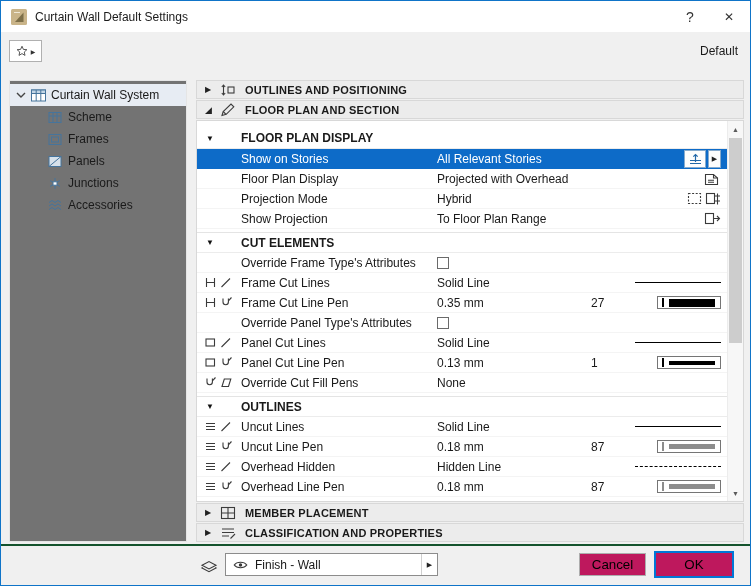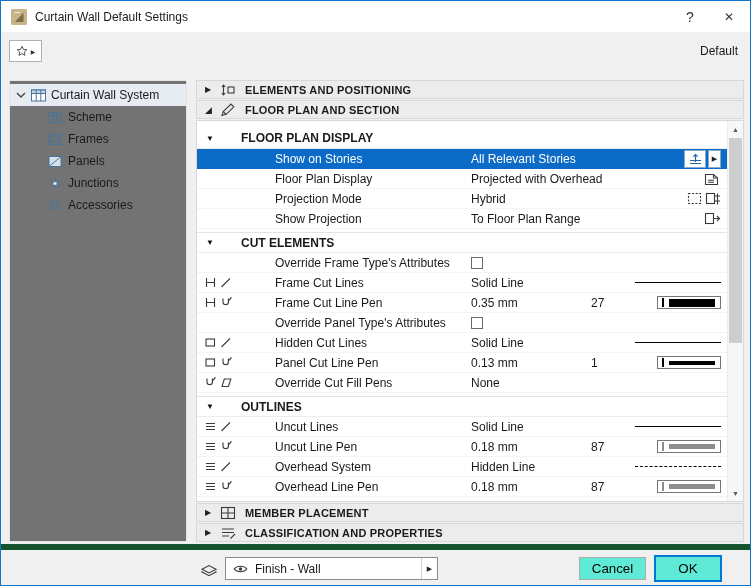--- a/index.html
+++ b/index.html
@@ -45,21 +45,21 @@
   .group-h { height: 21px; display: flex; align-items: center; padding-left: 9px;
              border-bottom: 1px solid #ececec; }
   .group-h.gsep { border-top: 1px solid #e4e4e4; margin-top: 3px; }
   .group-caret { width: 35px; font-size: 8px; color: #111; }
   .group-title { font-weight: bold; }
 
   .row { height: 20px; display: flex; align-items: center; padding: 0 6px;
          border-bottom: 1px solid #f4f4f4; }
   .row.selected { color: #fff; border-bottom-color: transparent; }
   .cic { width: 38px; flex: none; display: flex; align-items: center; gap: 3px; padding-left: 1px; }
-  .clabel { width: 196px; flex: none; white-space: nowrap; margin-left: 34px; }
+  .clabel { width: 196px; flex: none; white-space: nowrap; }
   .cvalue { flex: 1; display: flex; align-items: center; white-space: nowrap; text-align: right; }
   .cnum { width: 34px; flex: none; text-align: left; padding-right: 8px; }
   .cright { width: 96px; flex: none; display: flex; align-items: center; justify-content: flex-end; gap: 2px; }
 
   .checkbox { width: 12px; height: 12px; border: 1px solid #6a6a6a; background: #fff; }
   .line-prev { width: 86px; height: 0; border-top: 1px solid #000; }
   .line-prev.dashed { border-top-style: dashed; }
   .pen-prev { width: 64px; height: 13px; border: 1px solid #757575; background: #fff;
               display: flex; align-items: center; }
   .pen-tick { width: 2px; height: 9px; margin-left: 4px; background: #000; }
@@ -74,32 +74,32 @@
   
   .scrollbar { position: absolute; top: 0; right: 0; bottom: 0; width: 16px; background: #f7f7f7;
                border-left: 1px solid #ececec; }
   .sb-up, .sb-dn { position: absolute; left: 0; right: 0; height: 16px; display: flex;
                    align-items: center; justify-content: center; font-size: 7px; color: #5a5a5a; }
   .sb-up { top: 0; } .sb-dn { bottom: 0; }
   .sb-thumb { position: absolute; top: 17px; left: 1px; right: 1px; height: 205px; background: #cdcdcd; }
 
   
   .footer { position: absolute; left: 0; right: 0; bottom: 0; height: 41px; background: #f0f0f0;
-            border-top: 6px solid #14532d; }
+            border-top: 2px solid #14532d; }
   .layer-ico { position: absolute; left: 199px; top: 13px; display: flex; }
   .layer-dd { position: absolute; left: 224px; top: 7px; width: 213px; height: 23px; background: #fff;
               border: 1px solid #8c8c8c; display: flex; align-items: center; }
   .dd-eye { margin-left: 7px; display: flex; }
   .dd-text { margin-left: 7px; flex: 1; }
   .dd-arrow { width: 16px; align-self: stretch; display: flex; align-items: center;
               justify-content: center; font-size: 7px; color: #222; border-left: 1px solid #cfcfcf; }
-  .btn { position: absolute; background: #5eead4; border: 1px solid #adadad; display: flex;
+  .btn { position: absolute; background: #be185d; border: 1px solid #adadad; display: flex;
          align-items: center; justify-content: center; }
   .btn.cancel { left: 578px; top: 7px; width: 67px; height: 23px; }
-  .btn.ok { left: 653px; top: 5px; width: 68px; height: 27px; border-width: 2px; }
+  .btn.ok { left: 653px; top: 5px; width: 80px; height: 27px; border-width: 2px; }
 
   svg { display: block; }
   .s  { fill: none; stroke: #3a3a3a; stroke-width: 1.1; }
   .st { fill: none; stroke: #46749c; stroke-width: 1; }
   .sb2 { fill: none; stroke: #2268a8; stroke-width: 1.2; }
   .sd { fill: none; stroke: #3c3c3c; stroke-width: 1.1; }
 </style>
 </head>
 <body>
 
@@ -181,21 +181,21 @@
   <div class="main">
 
     <div class="sec">
       <span class="sec-caret">▶</span>
       <span class="sec-icon">
         <svg width="16" height="14" viewBox="0 0 16 14">
             <path class="sd" d="M3.5 2v10M1.8 4L3.5 2l1.7 2M1.8 10l1.7 2 1.7-2"></path>
             <rect class="sd" x="8" y="4" width="6" height="6"></rect>
           </svg>
       </span>
-      <span class="sec-label">ELEMENTS AND POSITIONING</span>
+      <span class="sec-label">OUTLINES AND POSITIONING</span>
     </div>
 
     <div class="sec">
       <span class="sec-caret exp">◢</span>
       <span class="sec-icon">
         <svg width="16" height="14" viewBox="0 0 16 14">
             <path class="sd" d="M2 12.5l1.2-4L11 1l2.8 2.8-7.6 7.5z"></path>
             <path class="sd" d="M3.2 8.5l2.8 2.8"></path>
           </svg>
       </span>
@@ -329,21 +329,21 @@
 
         <div class="row">
           <span class="cic">
             <svg width="13" height="13" viewBox="0 0 13 13">
                 <rect class="s" x="2" y="3" width="8.5" height="7"></rect>
               </svg>
             <svg width="12" height="13" viewBox="0 0 12 13">
                 <path class="s" d="M1.5 11L10 2.5"></path>
               </svg>
           </span>
-          <span class="clabel">Hidden Cut Lines</span>
+          <span class="clabel">Panel Cut Lines</span>
           <span class="cvalue">Solid Line</span>
           <span class="cright">
               <span class="line-prev"></span>
             </span>
         </div>
 
         <div class="row">
           <span class="cic">
             <svg width="13" height="13" viewBox="0 0 13 13">
                 <rect class="s" x="2" y="3" width="8.5" height="7"></rect>
@@ -423,21 +423,21 @@
 
         <div class="row">
           <span class="cic">
             <svg width="13" height="13" viewBox="0 0 13 13">
                 <path class="s" d="M2 3.5h9M2 6.5h9M2 9.5h9"></path>
               </svg>
             <svg width="12" height="13" viewBox="0 0 12 13">
                 <path class="s" d="M1.5 11L10 2.5"></path>
               </svg>
           </span>
-          <span class="clabel">Overhead System</span>
+          <span class="clabel">Overhead Hidden</span>
           <span class="cvalue">Hidden Line</span>
           <span class="cright">
               <span class="line-prev dashed"></span>
             </span>
         </div>
 
         <div class="row">
           <span class="cic">
             <svg width="13" height="13" viewBox="0 0 13 13">
                 <path class="s" d="M2 3.5h9M2 6.5h9M2 9.5h9"></path>

